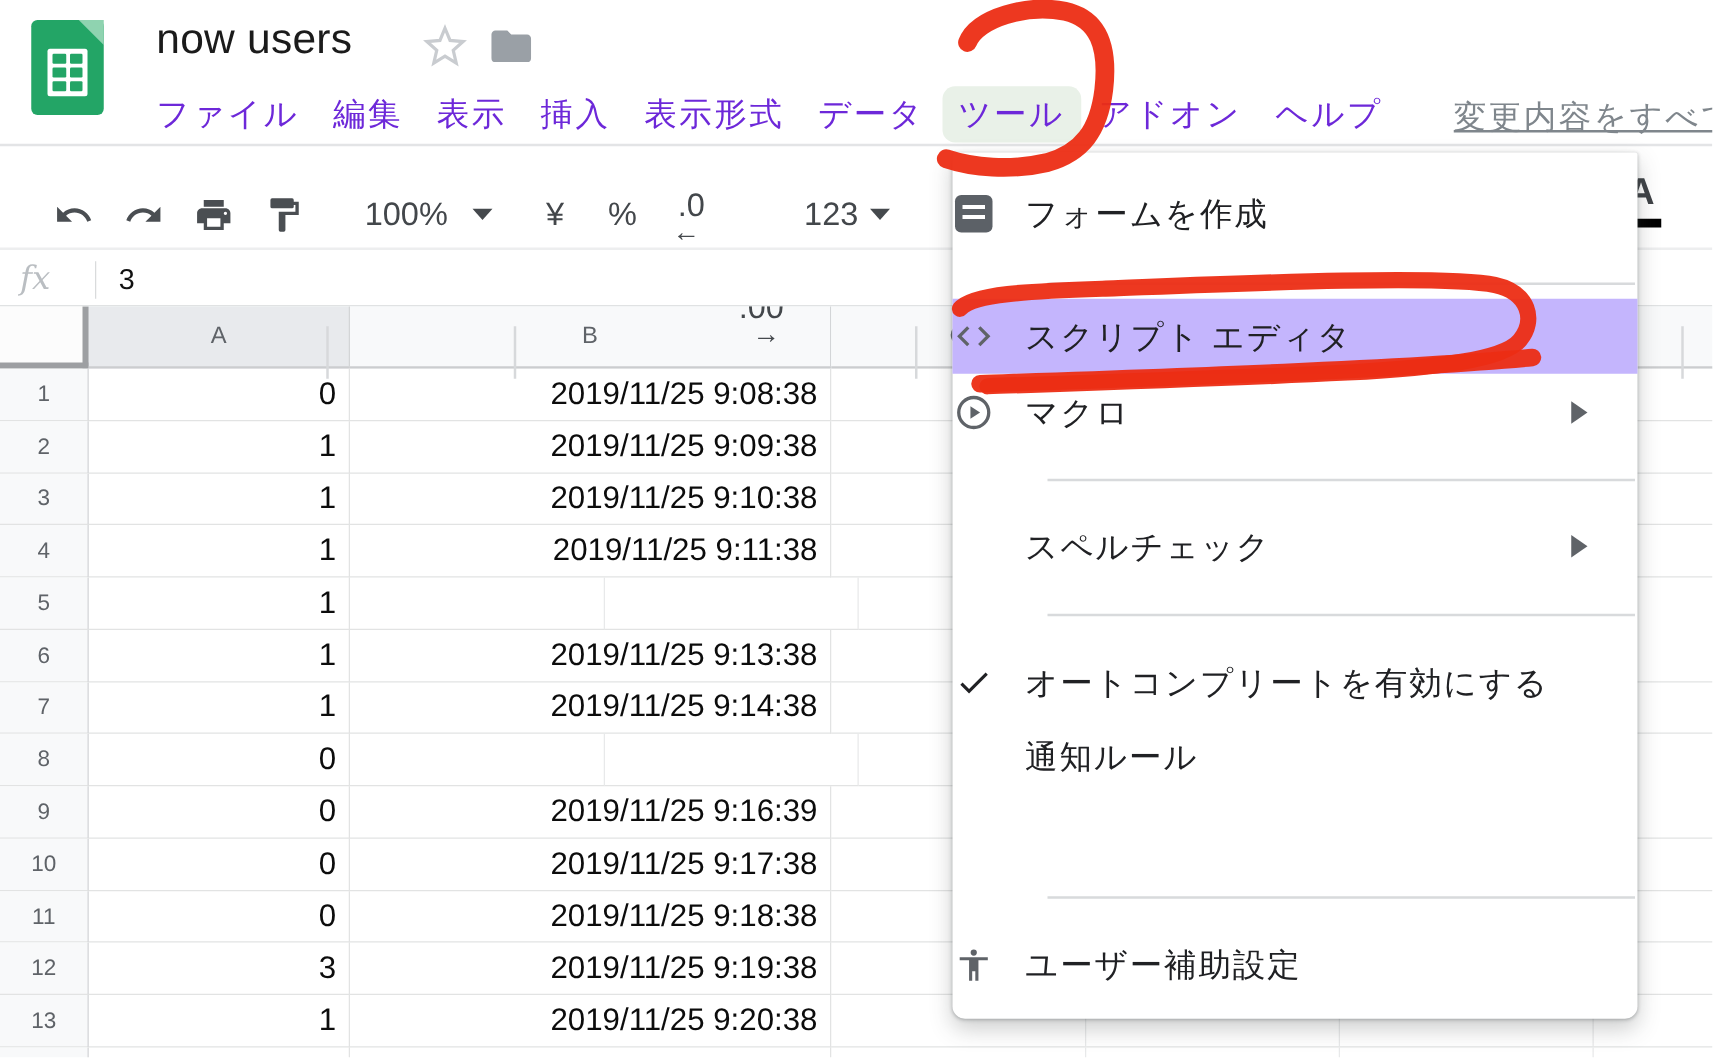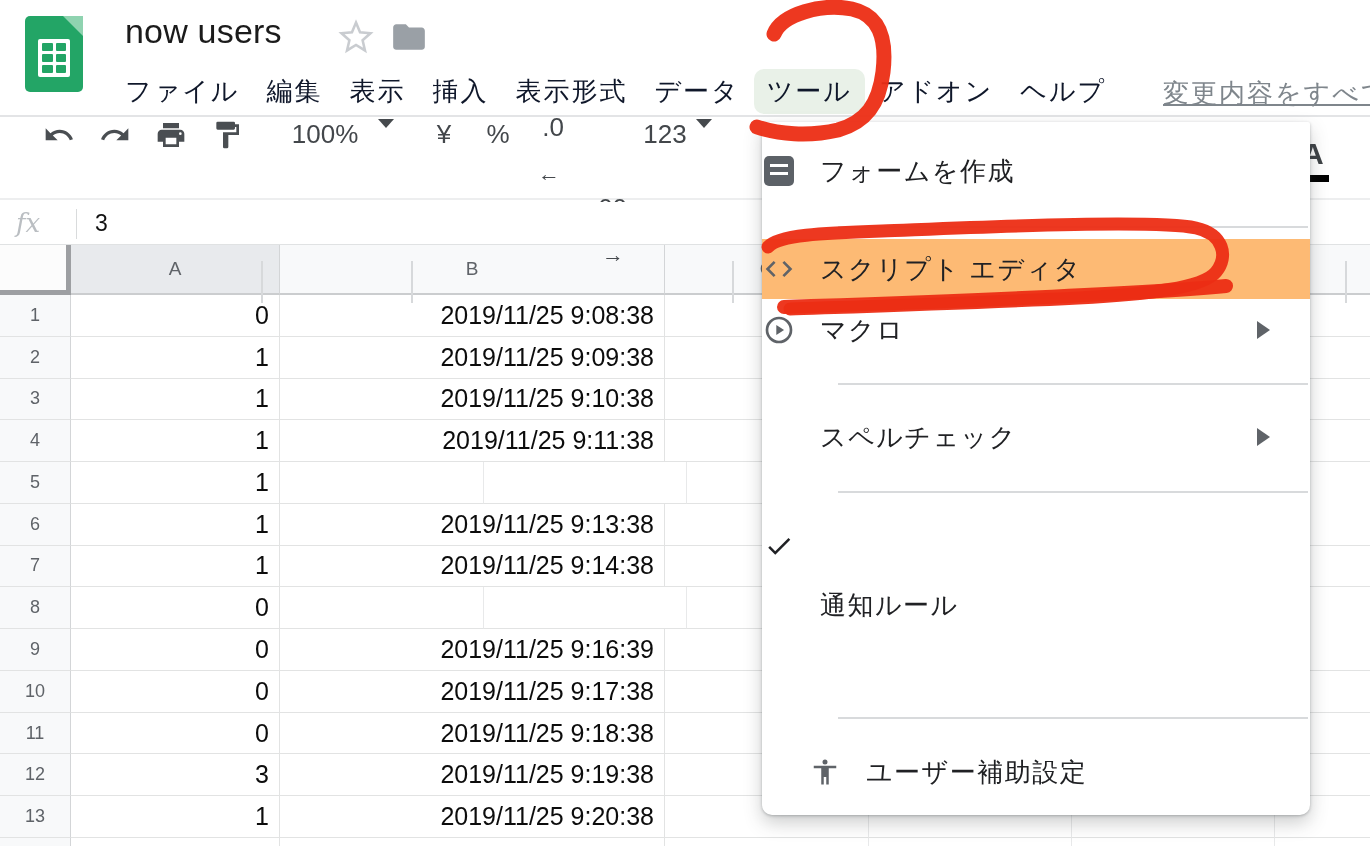--- a/index.html
+++ b/index.html
@@ -17,30 +17,30 @@
   #logo .gridicon { position:absolute; left:13px; top:23px; width:32px; height:38px; background:#fff;
     border-radius:2px; display:grid; grid-template-columns:1fr 1fr; grid-template-rows:1fr 1fr 1fr;
     gap:3px; padding:4px; }
   #logo .gridicon span { background:#23a566; border-radius:1px; }
   #doc-title { position:absolute; left:125px; top:12px; font-size:34px; letter-spacing:.2px;
     color:#1b1b1b; font-weight:500; white-space:nowrap; }
   #star-btn { position:absolute; left:334px; top:16px; width:44px; height:44px; }
   #folder-btn { position:absolute; left:388px; top:18px; width:44px; height:40px; }
 
   #menubar { position:absolute; left:125px; top:69px; height:44px; display:flex; align-items:center;
-    gap:27px; font-size:26px; letter-spacing:2px; color:#0f172a; white-space:nowrap; }
+    gap:27px; font-size:26px; letter-spacing:2px; color:#6d28d9; white-space:nowrap; }
   .mb-item { cursor:default; }
   .mb-item.active { background:#e9f1e8; border-radius:10px; padding:5px 13px; margin:-5px -13px; }
   #save-status { position:absolute; left:1163px; top:76px; font-size:26px; letter-spacing:2px;
     color:#7f868c; text-decoration:underline; white-space:nowrap; }
 
   
   #toolbar { position:absolute; left:0; top:119px; width:1370px; height:81px; background:#fff;
     border-bottom:2px solid #edeeef; z-index:2; }
-  .tb { position:absolute; top:0; height:81px; display:flex; align-items:flex-start; justify-content:center;
+  .tb { position:absolute; top:12px; height:81px; display:flex; align-items:center; justify-content:center;
     color:#4a4e52; }
   .tb svg { fill:#4a4e52; }
   .tb-text { font-size:26px; font-weight:500; color:#43474b; letter-spacing:0; }
   .tb-divider { position:absolute; top:142px; width:2px; height:42px; background:#d7d9db; }
   .caret-down { width:0; height:0; border-left:8px solid transparent; border-right:8px solid transparent;
     border-top:9px solid #45494d; display:inline-block; }
   .dec-wrap { position:relative; }
   .dec-arrow { position:absolute; font-size:22px; color:#45494d; font-weight:bold; }
   #font-color-btn { position:absolute; left:1296px; top:137px; width:40px; height:48px; z-index:3; }
   #font-color-btn .glyph { font-size:30px; font-weight:bold; color:#3e4246; position:absolute; left:6px; top:0; }
@@ -74,21 +74,21 @@
 
   
   #tools-menu { position:absolute; left:762px; top:122px; width:548px; height:693px; background:#fff;
     border-radius:2px 2px 10px 10px; z-index:30;
     box-shadow:0 1px 3px rgba(60,64,67,.32), 0 8px 18px rgba(60,64,67,.26);
     display:flex; flex-direction:column; }
   .menu-item { display:flex; align-items:center; position:relative;
     font-size:26px; letter-spacing:1.5px; color:#202124; flex:0 0 auto; }
   .menu-item .icon-box { width:34px; height:34px; margin-right:24px; flex:0 0 34px;
     display:flex; align-items:center; justify-content:center; }
-  .menu-item.hl { background:#fdba74; }
+  .menu-item.hl { background:#c4b5fd; }
   .menu-sep { height:2px; background:#d8dadc; margin-left:76px; margin-right:2px; flex:0 0 2px; }
   .submenu-arrow { position:absolute; right:40px; top:50%; margin-top:-9px; width:0; height:0;
     border-top:9px solid transparent; border-bottom:9px solid transparent; border-left:13px solid #5f6368; }
   .form-glyph { width:30px; height:30px; background:#5c6167; border-radius:5px; position:relative; }
   .form-glyph::before { content:""; position:absolute; left:6px; top:8px; width:18px; height:16px;
     background:repeating-linear-gradient(#fff 0 3px, transparent 3px 8px); }
 
   
   #annotations { position:absolute; left:0; top:0; width:1370px; height:846px; z-index:50; pointer-events:none; }
 </style>
@@ -367,30 +367,31 @@
         <span>スペルチェック</span>
         <span class="submenu-arrow"></span>
       </div>
       <div class="menu-sep" style="margin-top: 24px; margin-bottom: 24px;"></div>
       <div class="menu-item" style="height: 58px;">
         <span class="icon-box">
           <svg width="30" height="30" viewBox="0 0 24 24">
             <path fill="#202124" d="M9,16.17L4.83,12L3.41,13.41L9,19L21,7L19.59,5.59L9,16.17Z"></path>
           </svg>
         </span>
+        <span>オートコンプリートを有効にする</span>
       </div>
       <div class="menu-item" style="height: 60px;">
         <span class="icon-box"></span>
         <span>通知ルール</span>
       </div>
       <div class="menu-item" style="height: 60px;">
         <span class="icon-box"></span>
       </div>
       <div class="menu-sep" style="margin-top: 22px; margin-bottom: 24px;"></div>
-      <div class="menu-item" style="height: 58px; margin-left: 46px;">
+      <div class="menu-item" style="height: 58px;">
         <span class="icon-box">
           <svg width="30" height="30" viewBox="0 0 24 24">
             <path fill="#5f6368" d="M12,2A2,2 0 0,1 14,4A2,2 0 0,1 12,6A2,2 0 0,1 10,4A2,2 0 0,1 12,2M21,9H15V22H13V16H11V22H9V9H3V7H21V9Z"></path>
           </svg>
         </span>
         <span>ユーザー補助設定</span>
       </div>
     </div>
 
   <svg id="annotations" viewBox="0 0 1370 846">

